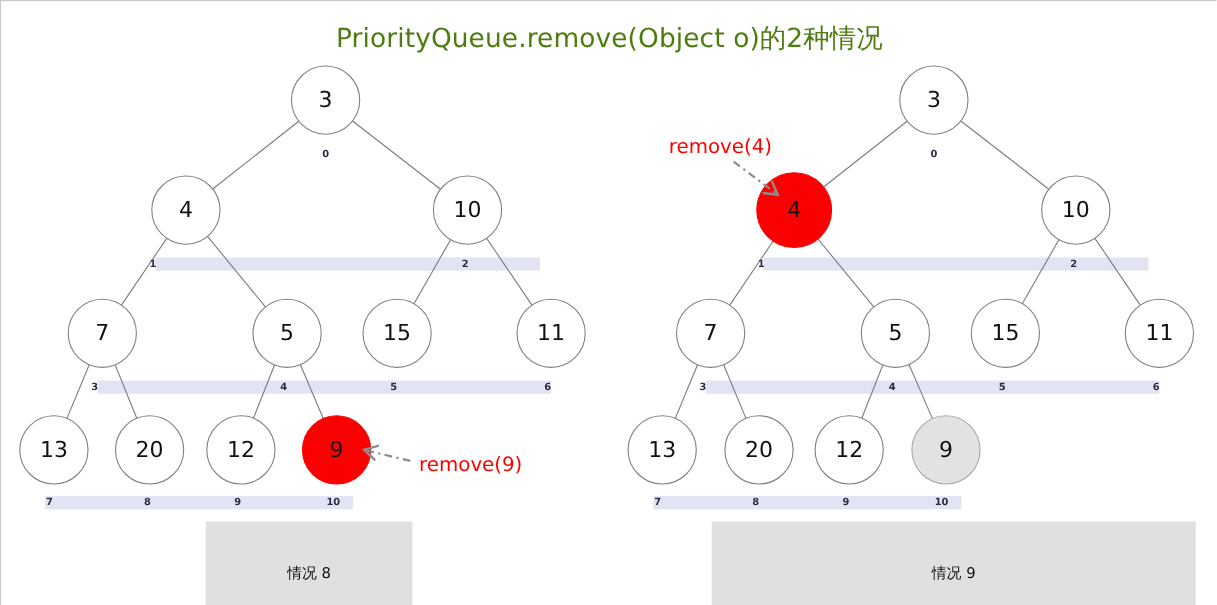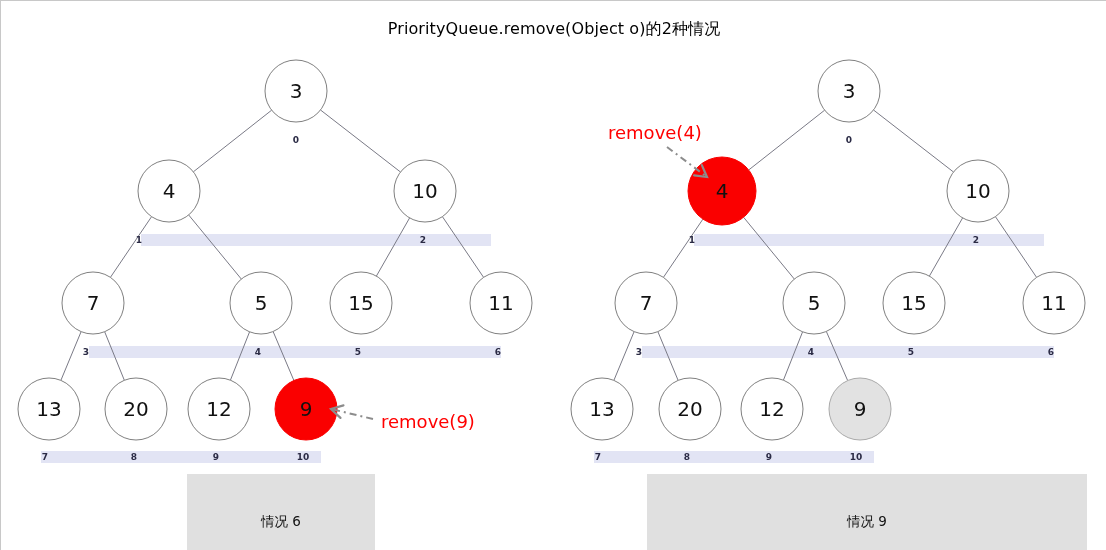--- a/index.html
+++ b/index.html
@@ -19,22 +19,22 @@
     border-left: 1px solid #c8c8c8;
     box-sizing: border-box;
     overflow: hidden;
   }
   #title {
     position: absolute;
     left: 0;
     top: 18px;
     width: 1106px;
     text-align: center;
-    font-size: 16px;
-    color: #000000;
+    font-size: 24px;
+    color: #4d7c0f;
     letter-spacing: 0.1px;
     white-space: nowrap;
   }
   svg.diagram {
     position: absolute;
     left: 0;
     top: 0;
   }
   .node-circle {
     fill: #ffffff;
@@ -269,21 +269,21 @@
         <text x="855" y="456" class="index-label">10</text>
         <g>
           <line x1="666" y1="146" x2="706" y2="176" class="callout-line"></line>
           <path d="M700.8503456065336,164.06345696493946 L706,176 L693.0990154561713,174.3985638320892" class="callout-arrow"></path>
           <text x="607" y="133" class="callout-text">remove(4)</text>
         </g>
       </g>
     </svg>
 
   <div class="caption" id="caption-1">
-    <span class="cap-title">情况 6</span>
+    <span class="cap-title">情况 8</span>
     
     
   </div>
 
   <div class="caption" id="caption-2">
     <span class="cap-title">情况 9</span>
     
     
   </div>
 

